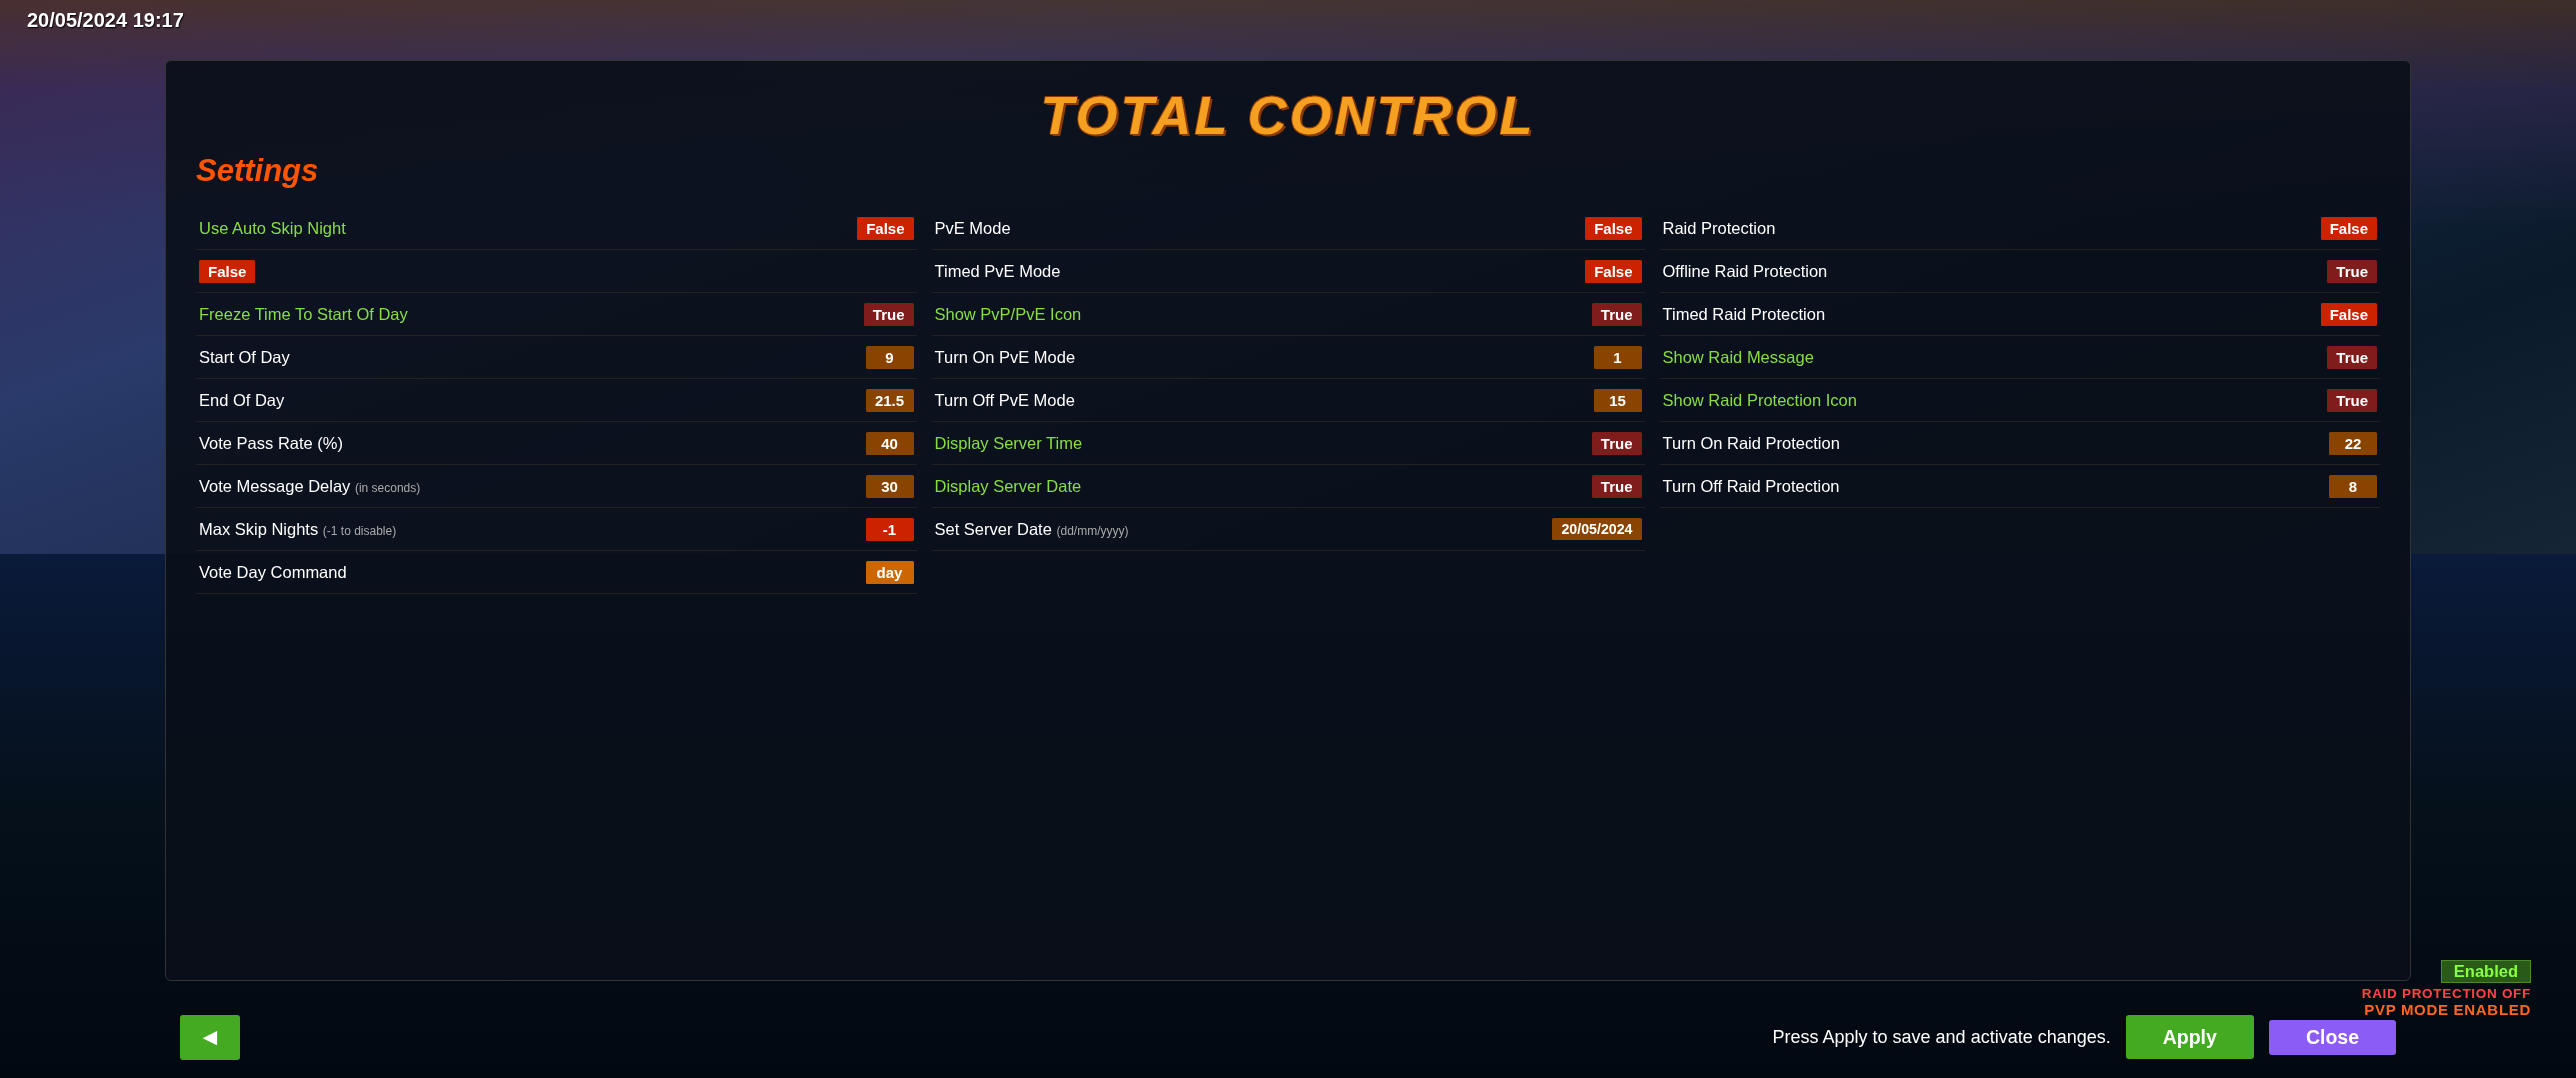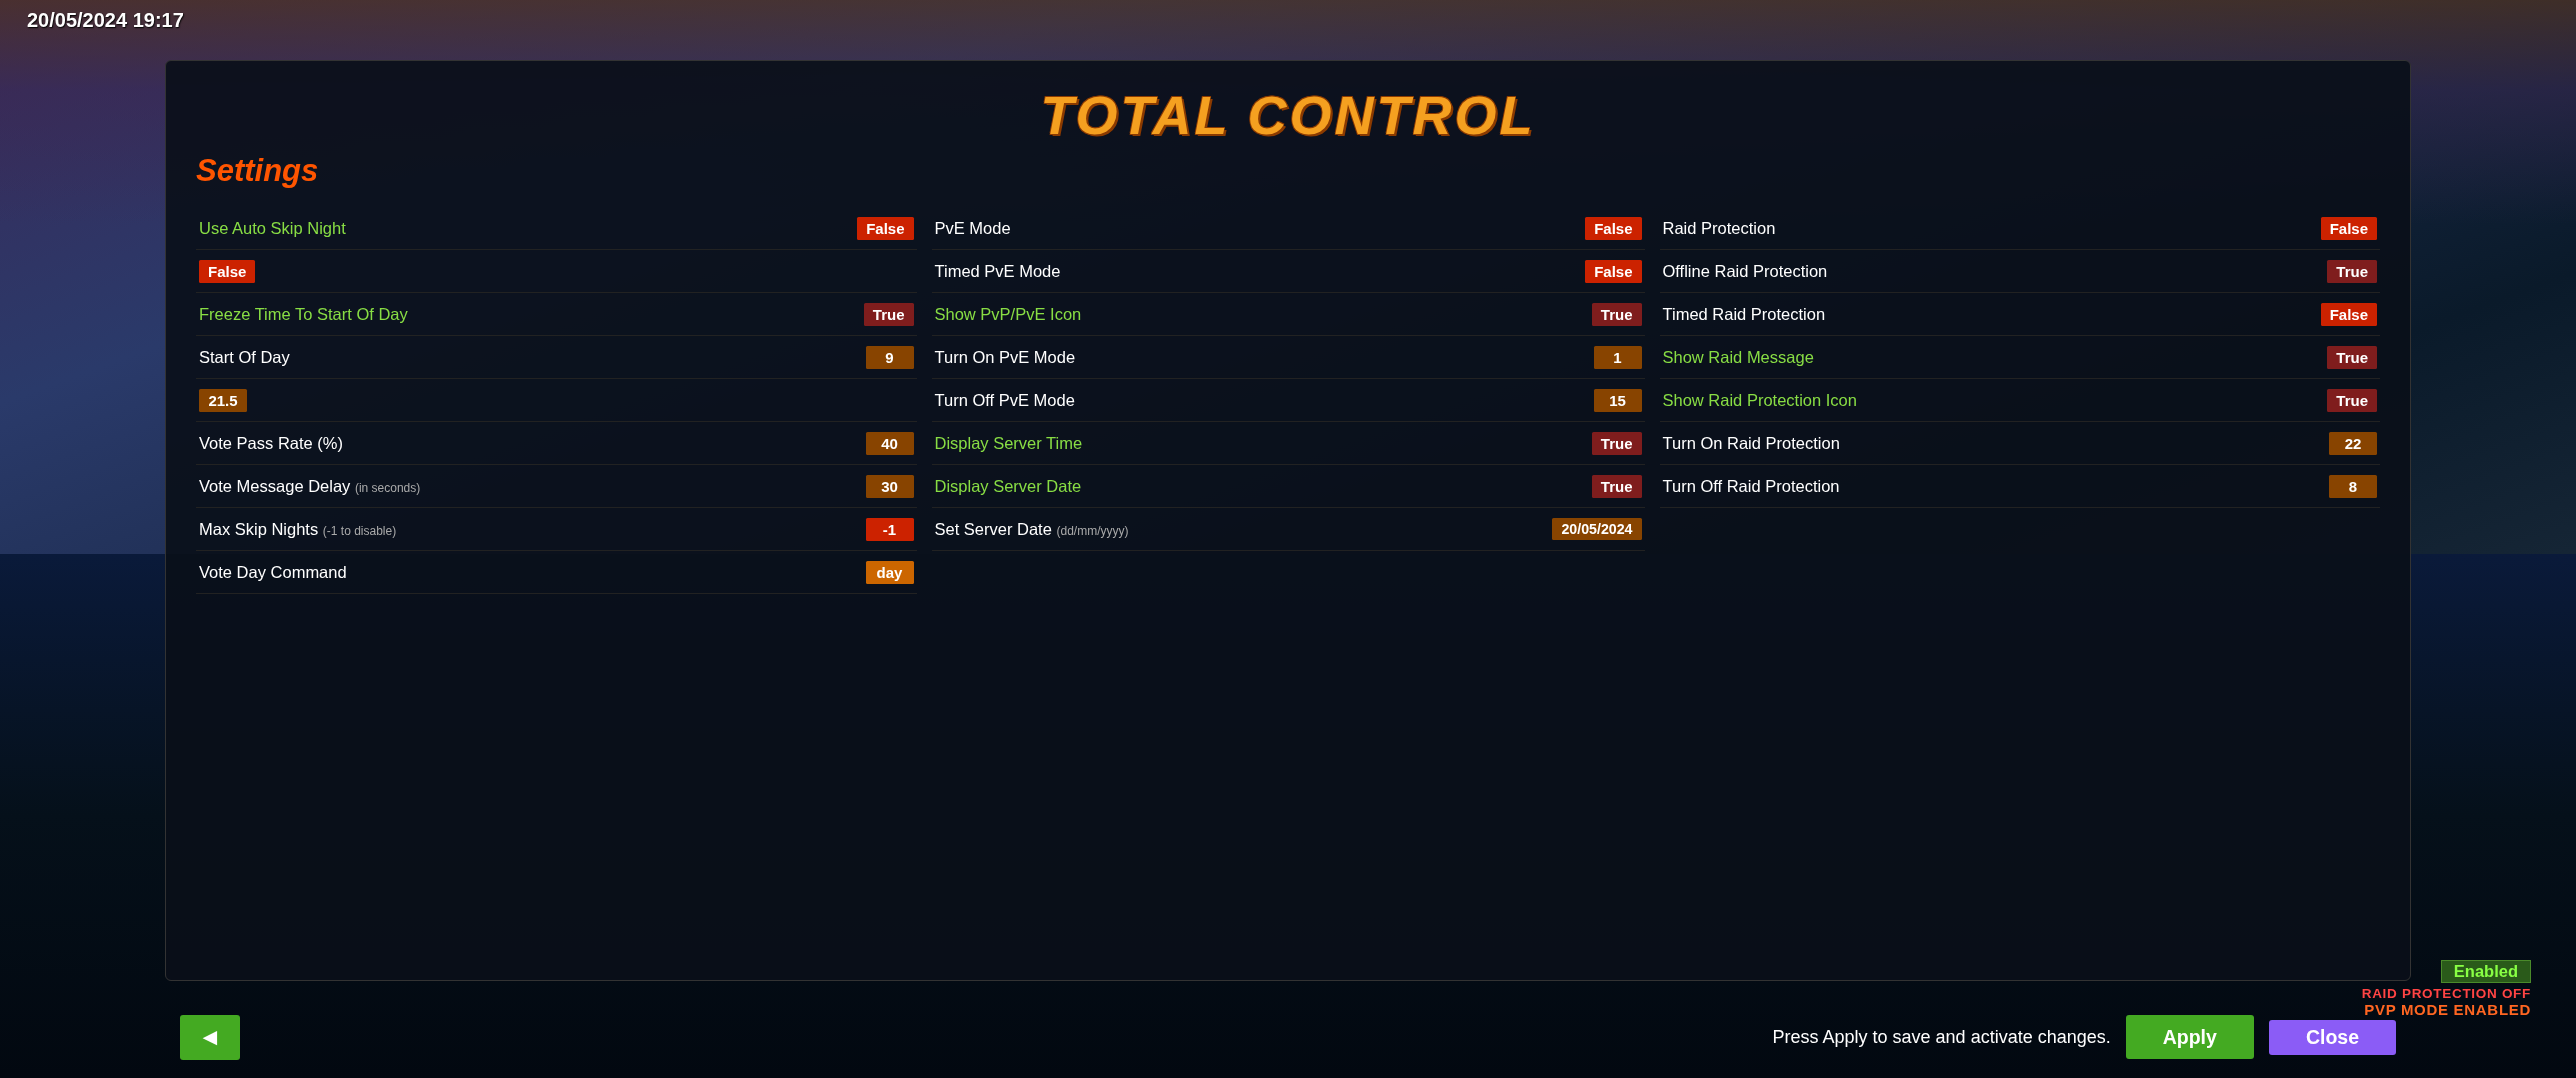--- a/index.html
+++ b/index.html
@@ -290,20 +290,21 @@
         <span class="setting-label green">Freeze Time To Start Of Day</span>
         <span class="setting-value val-true">True</span>
       </div>
 
       <div class="setting-row">
         <span class="setting-label">Start Of Day</span>
         <span class="setting-value val-number">9</span>
       </div>
 
       <div class="setting-row">
+        <span class="setting-label">End Of Day</span>
         <span class="setting-value val-number">21.5</span>
       </div>
 
       <div class="setting-row">
         <span class="setting-label">Vote Pass Rate (%)</span>
         <span class="setting-value val-number">40</span>
       </div>
 
       <div class="setting-row">
         <span class="setting-label">Vote Message Delay <small>(in seconds)</small></span>

